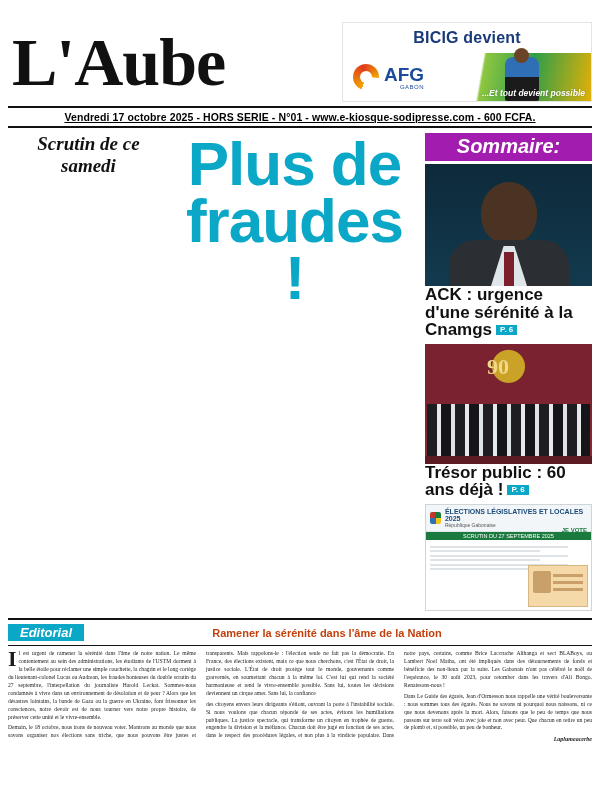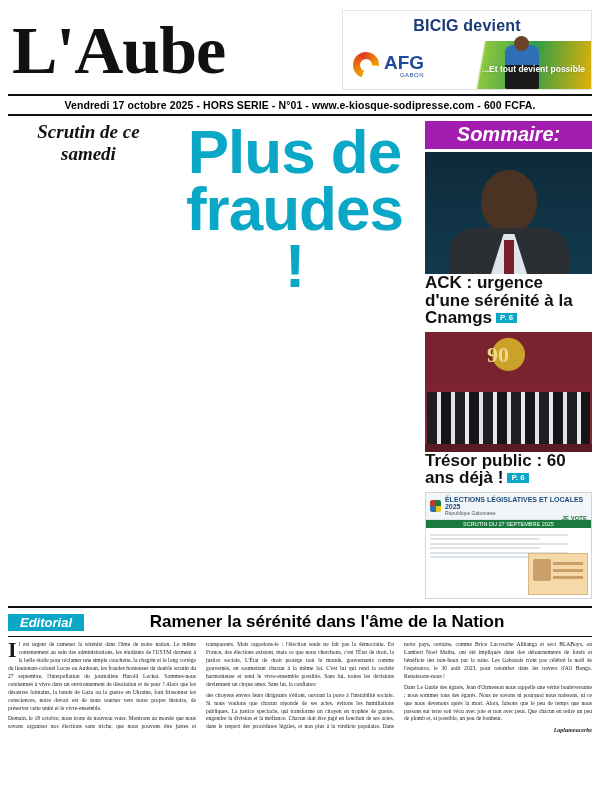--- a/index.html
+++ b/index.html
@@ -6,21 +6,21 @@
   html, body {
     width: 600px; height: 800px;
     background: #ffffff;
     font-family: "Liberation Sans", sans-serif;
     overflow: hidden;
   }
   #page {
     position: relative;
     width: 600px; height: 712px;
     background: #ffffff;
-    padding: 8px 8px 4px 8px;
+    padding: 20px 8px 4px 8px;
   }
 
   
   .masthead {
     display: flex;
     align-items: stretch;
     height: 84px;
     border-bottom: 0;
   }
   .logo-wrap {
@@ -84,22 +84,23 @@
     background: #ffffff;
   }
   .afg-text {
     font-size: 19px; font-weight: bold; color: #1d4b9c; line-height: 1;
   }
   .afg-sub {
     font-size: 6px; color: #1d4b9c; letter-spacing: .5px;
   }
   .ad-slogan {
     position: absolute;
-    right: 6px; bottom: 15px;
+    right: 6px; bottom: 3px;
     font-size: 8.5px;
+    font-style: italic;
     color: #ffffff;
     font-weight: bold;
     text-shadow: 0 0 2px rgba(0,0,0,.25);
   }
   .ad-figure {
     position: absolute;
     right: 52px; bottom: 0;
     width: 34px; height: 44px;
     background: linear-gradient(#2f6fb5 0%, #2f6fb5 45%, #1b1b1b 46%, #1b1b1b 100%);
     border-radius: 8px 8px 2px 2px;
@@ -114,20 +115,21 @@
   
   .datebar {
     border-top: 2px solid #111;
     border-bottom: 2px solid #111;
     text-align: center;
     font-size: 10.5px;
     font-weight: bold;
     padding: 3px 0;
     margin-top: 2px;
     letter-spacing: .1px;
+    text-decoration: underline;
   }
 
   
   .content {
     display: flex;
     gap: 5px;
     margin-top: 5px;
     height: 478px;
   }
   .left-col { flex: 1 1 auto; width: 408px; display: flex; }
@@ -343,22 +345,22 @@
     color: #fff;
     font-weight: bold;
     font-style: italic;
     font-size: 13px;
     padding: 1px 12px;
   }
   .edito-title {
     flex: 1;
     text-align: center;
     font-weight: bold;
-    font-size: 17px;
-    color: #000000;
+    font-size: 11px;
+    color: #c2410c;
     padding-right: 30px;
   }
   .edito-body {
     margin-top: 4px;
     border-top: 1px solid #111;
     padding-top: 4px;
     column-count: 3;
     column-gap: 10px;
     column-rule: 0;
     font-family: "Liberation Serif", serif;

